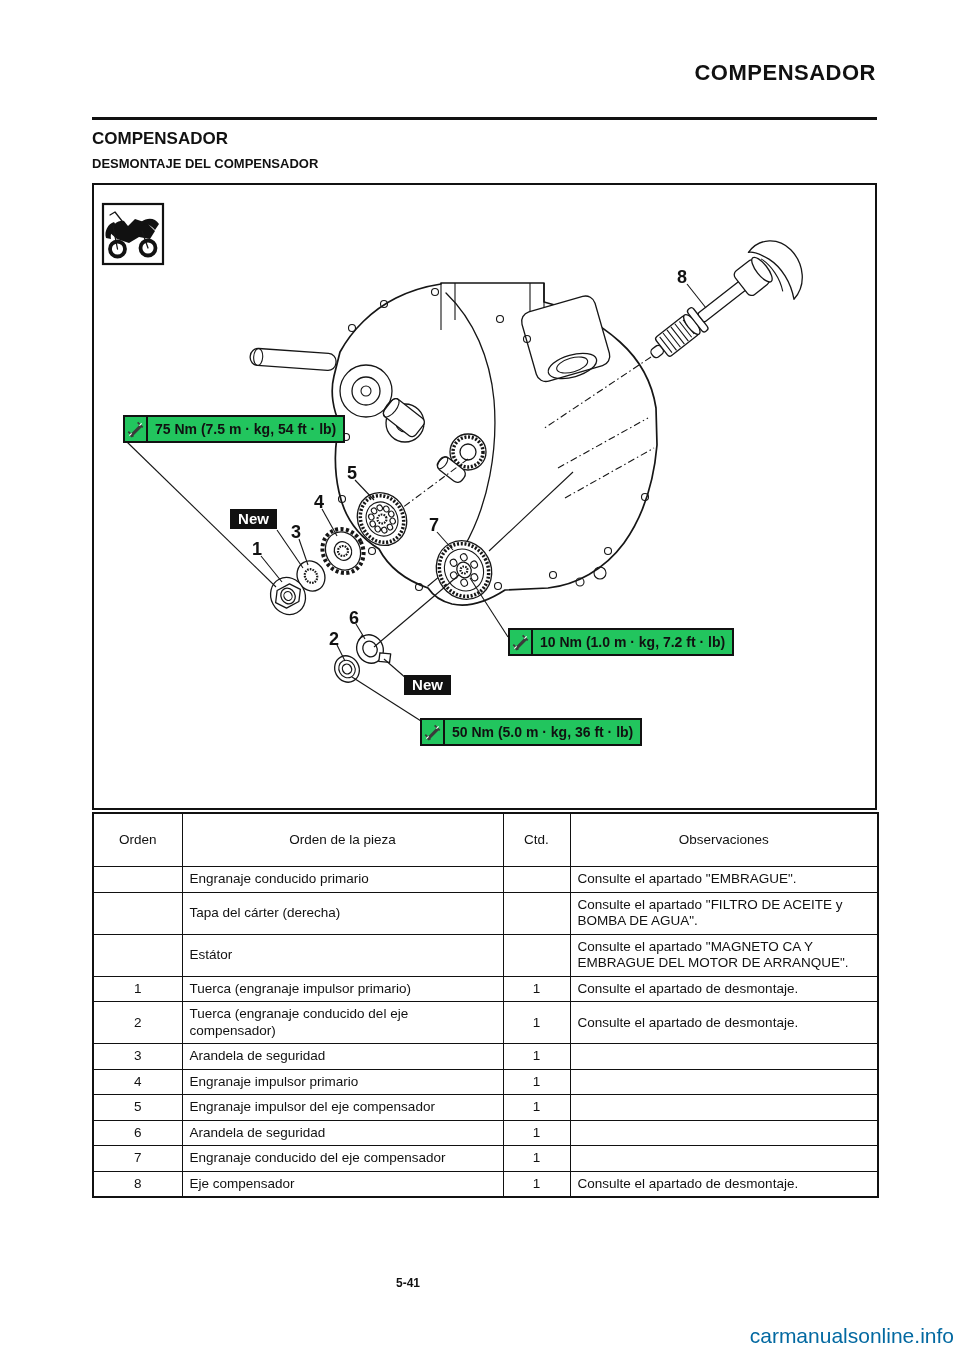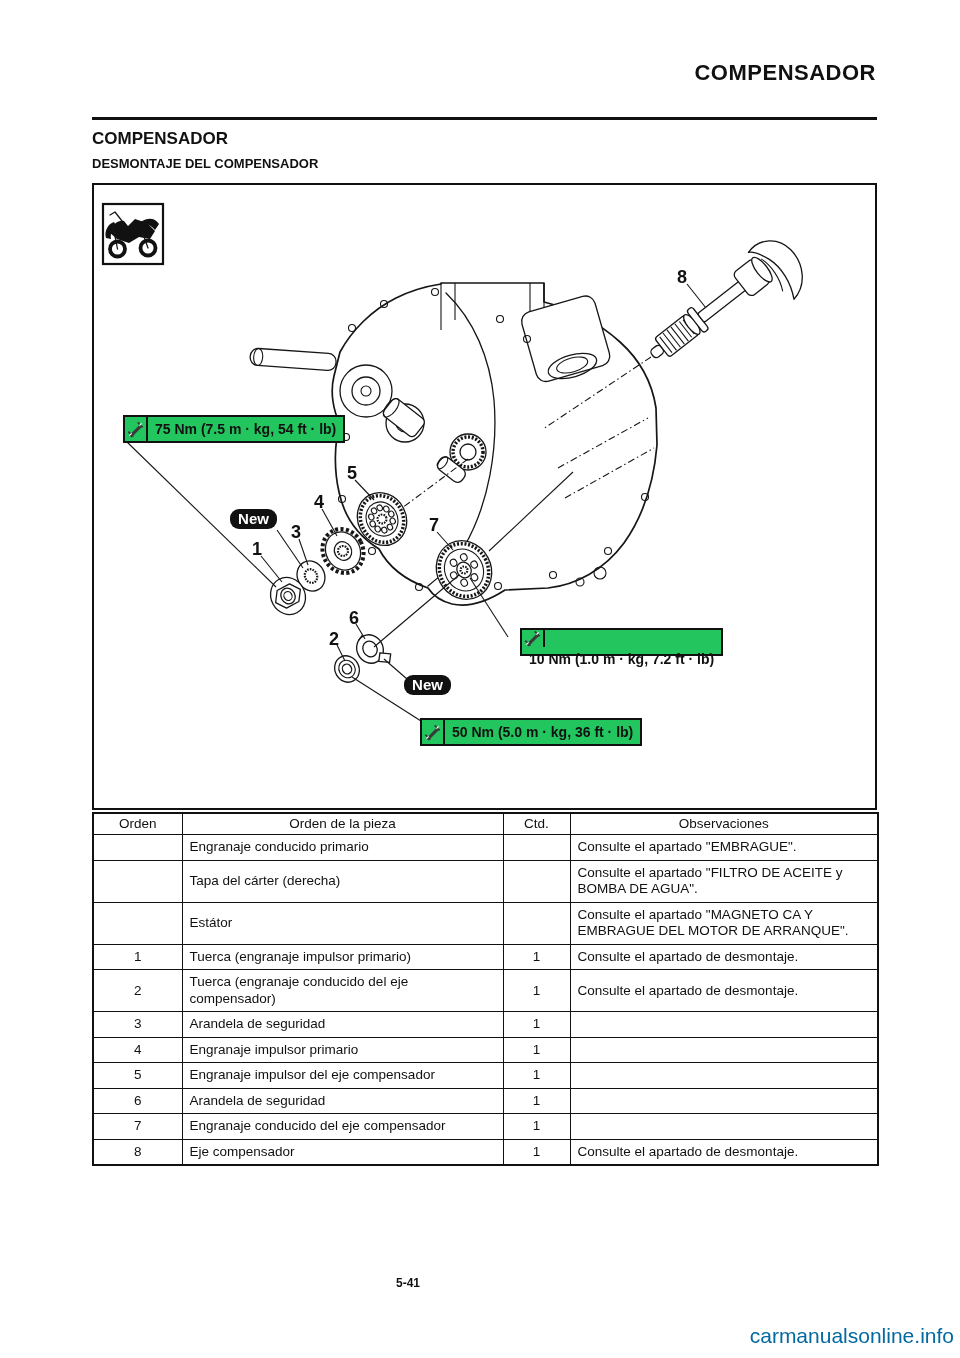--- a/index.html
+++ b/index.html
@@ -11,38 +11,38 @@
   .section-title{position:absolute;left:92px;top:129px;font-size:17px;font-weight:bold;}
   .subsection-title{position:absolute;left:92px;top:156px;font-size:13px;font-weight:bold;}
 
   .figure-frame{position:absolute;left:92px;top:183px;width:781px;height:623px;border:2px solid #111;background:#fff;}
   .figure-frame svg.art{position:absolute;left:0;top:0;width:781px;height:623px;}
 
   .torque-label{position:absolute;display:flex;align-items:stretch;height:24px;border:2px solid #111;background:#22c55e;}
   .torque-label .wrench-cell{width:21px;border-right:2px solid #111;display:flex;align-items:center;justify-content:center;}
   .torque-label .torque-text{font-weight:bold;font-size:14px;line-height:24px;padding:0 7px;white-space:nowrap;}
   .tq-75{left:29px;top:230px;}
-  .tq-10{left:426px;top:443px;flex-direction:column;}
+  .tq-10{left:414px;top:443px;}
   .tq-50{left:326px;top:533px;text-align:right;}
 
   .new-label{position:absolute;width:47px;height:20px;background:#111;color:#fff;font-weight:bold;
-             font-size:15px;line-height:20px;text-align:center;border-radius:9px;}
+             font-size:15px;line-height:20px;text-align:center;}
   .new-1{left:136px;top:324px;}
   .new-2{left:310px;top:490px;}
 
   .callout{position:absolute;font-weight:bold;font-size:18px;transform:translate(-50%,-50%);}
   .co-1{left:163px;top:364px;} .co-2{left:240px;top:454px;} .co-3{left:202px;top:347px;}
   .co-4{left:225px;top:317px;} .co-5{left:258px;top:288px;} .co-6{left:260px;top:433px;}
   .co-7{left:340px;top:340px;} .co-8{left:588px;top:92px;}
 
   table.parts{position:absolute;left:92px;top:812px;width:785px;border-collapse:collapse;
               border:2px solid #111;font-size:13.5px;table-layout:fixed;}
   table.parts th,table.parts td{border:1px solid #111;padding:4px 7px;line-height:1.22;vertical-align:middle;
               font-weight:normal;overflow:hidden;}
-  table.parts th{height:16px;text-align:center;padding:2px 4px;}
+  table.parts th{height:16px;text-align:center;padding:18px 4px;}
   td.c{text-align:center;}
 
   .page-number{position:absolute;left:0;width:816px;top:1276px;text-align:center;font-size:12px;font-weight:bold;}
   .watermark{position:absolute;right:6px;top:1324px;font-size:21px;color:#0369a1;}
 
   
   .ln{fill:none;stroke:#161616;stroke-width:1.3;stroke-linecap:round;stroke-linejoin:round;}
   .ln2{fill:none;stroke:#161616;stroke-width:1.7;stroke-linecap:round;stroke-linejoin:round;}
   .fillw{fill:#fff;}
   .blk{fill:#111;stroke:none;}

